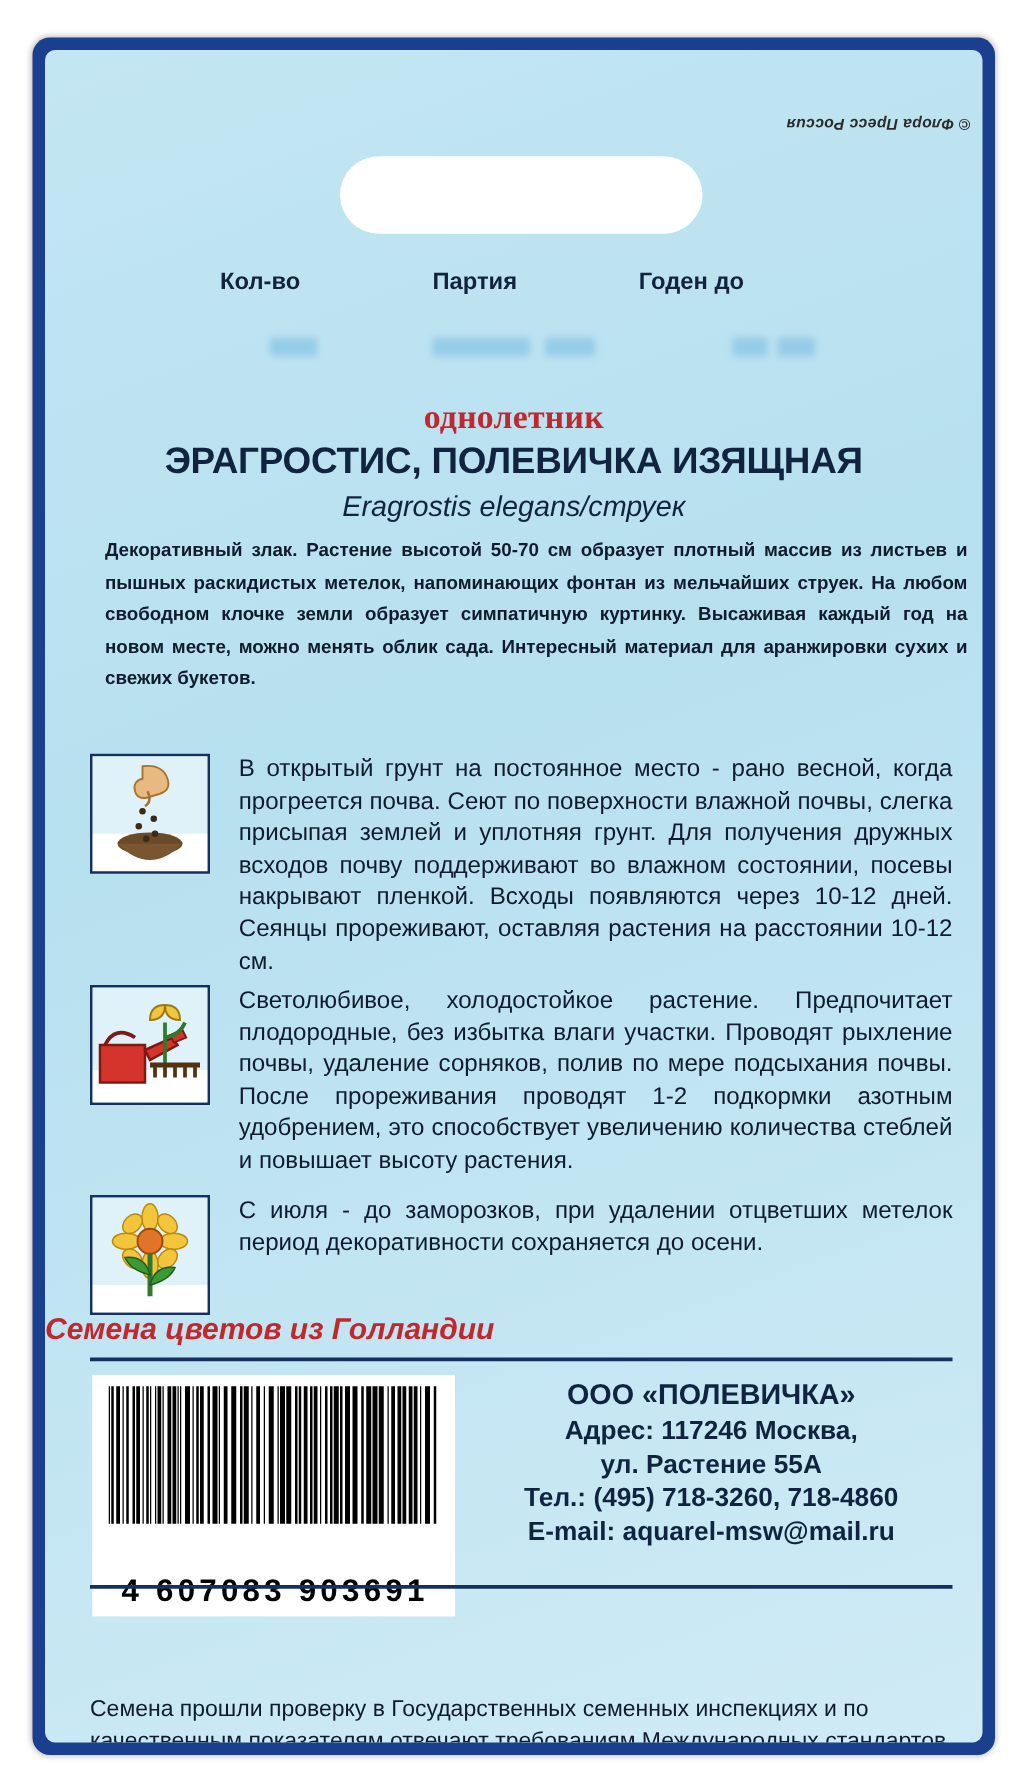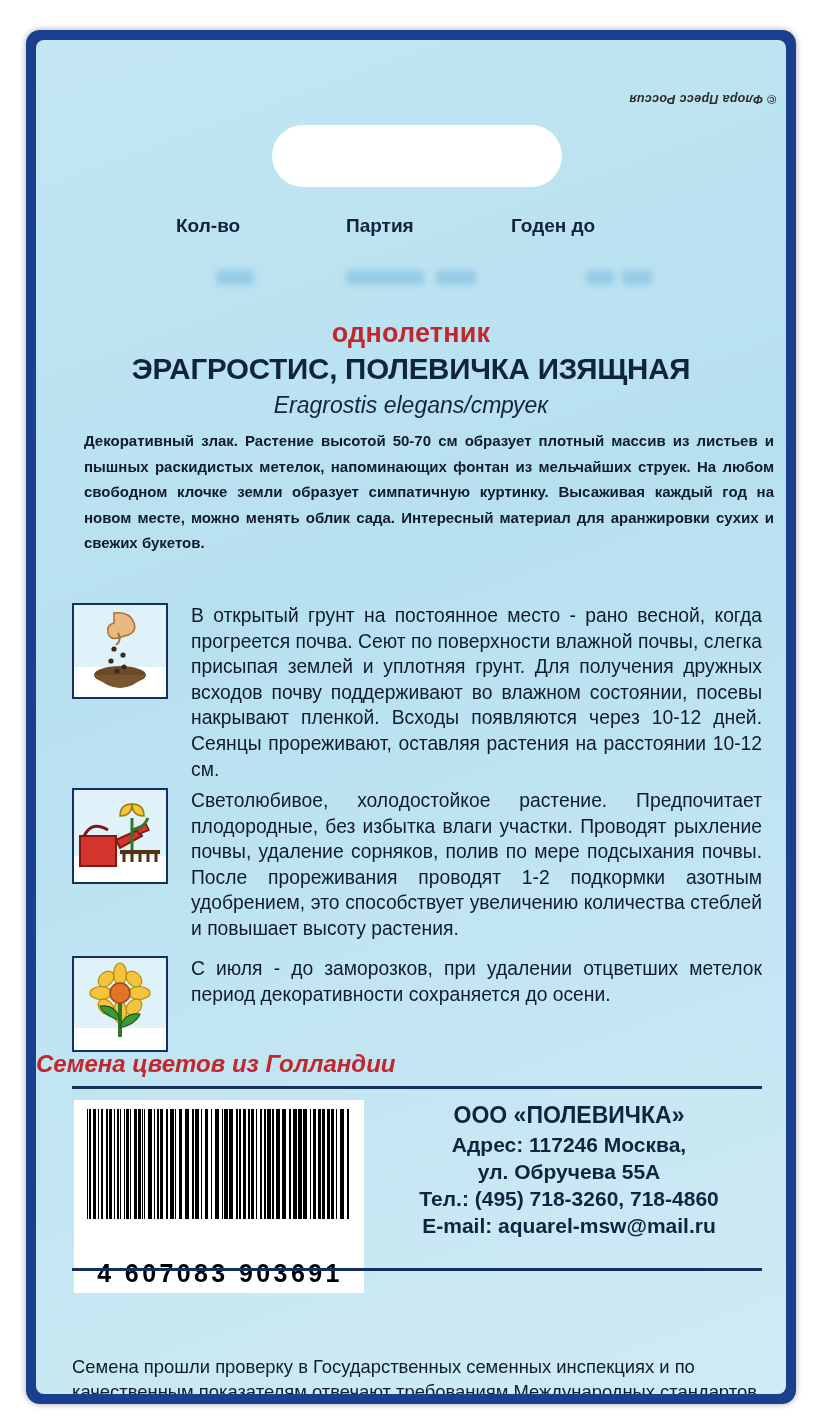--- a/index.html
+++ b/index.html
@@ -105,20 +105,21 @@
   .annual {
     position: absolute;
     top: 278px;
     left: 0;
     width: 100%;
     text-align: center;
     font-size: 27px;
     font-weight: bold;
     color: #c1272d;
     letter-spacing: 0.2px;
+    font-family: Liberation Serif, serif;
   }
   .title-main {
     position: absolute;
     top: 312px;
     left: 0;
     width: 100%;
     text-align: center;
     font-size: 29.5px;
     font-weight: bold;
     color: #10243f;
@@ -426,21 +427,21 @@
           <div class="bar" style="left: 249px; width: 1px;"></div>
           <div class="bar" style="left: 253px; width: 4px;"></div>
           <div class="bar" style="left: 260px; width: 2px;"></div>
         </div>
       <div class="barcode-digits">4 607083 903691</div>
     </div>
 
     <div class="company">
       <div class="cname">ООО «ПОЛЕВИЧКА»</div>
       <div class="cline">Адрес: 117246 Москва,</div>
-      <div class="cline">ул. Обручева 55А</div>
+      <div class="cline">ул. Растение 55А</div>
       <div class="cline">Тел.: (495) 718-3260, 718-4860</div>
       <div class="cline">E-mail: aquarel-msw@mail.ru</div>
     </div>
 
     <div class="rule rule-bottom"></div>
 
     <div class="footer-note">Семена прошли проверку в Государственных семенных инспекциях и по качественным показателям отвечают требованиям Международных стандартов  и ГОСТу РФ 12260-81.</div>
 
   </div>
 </div>

